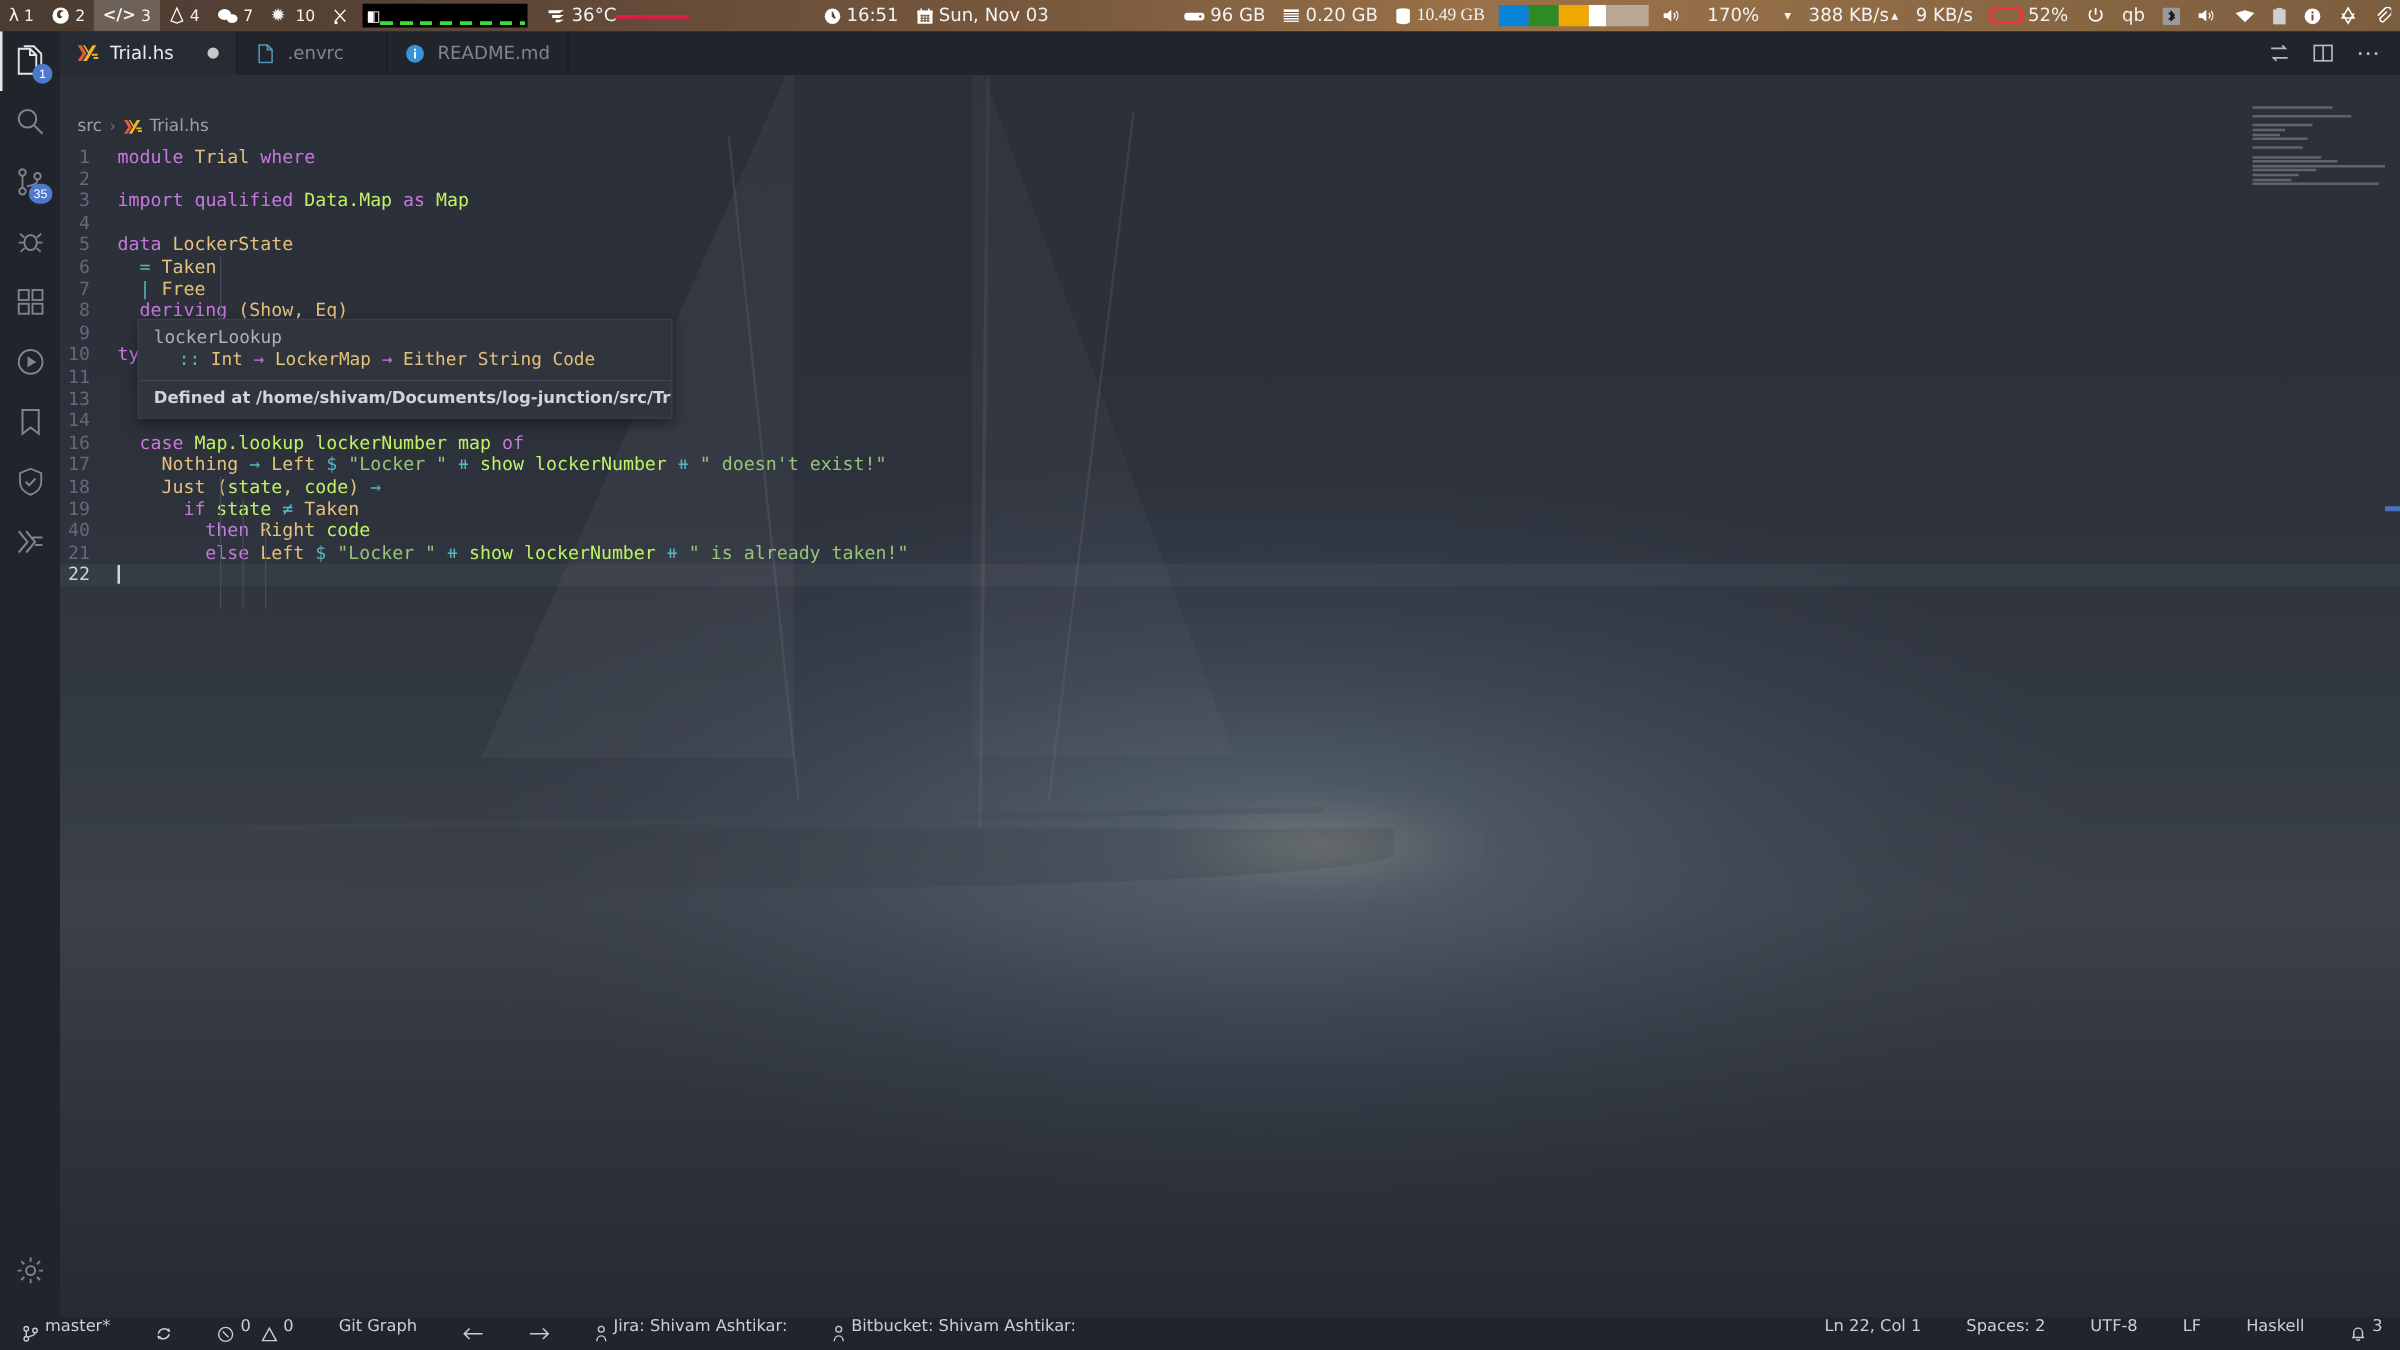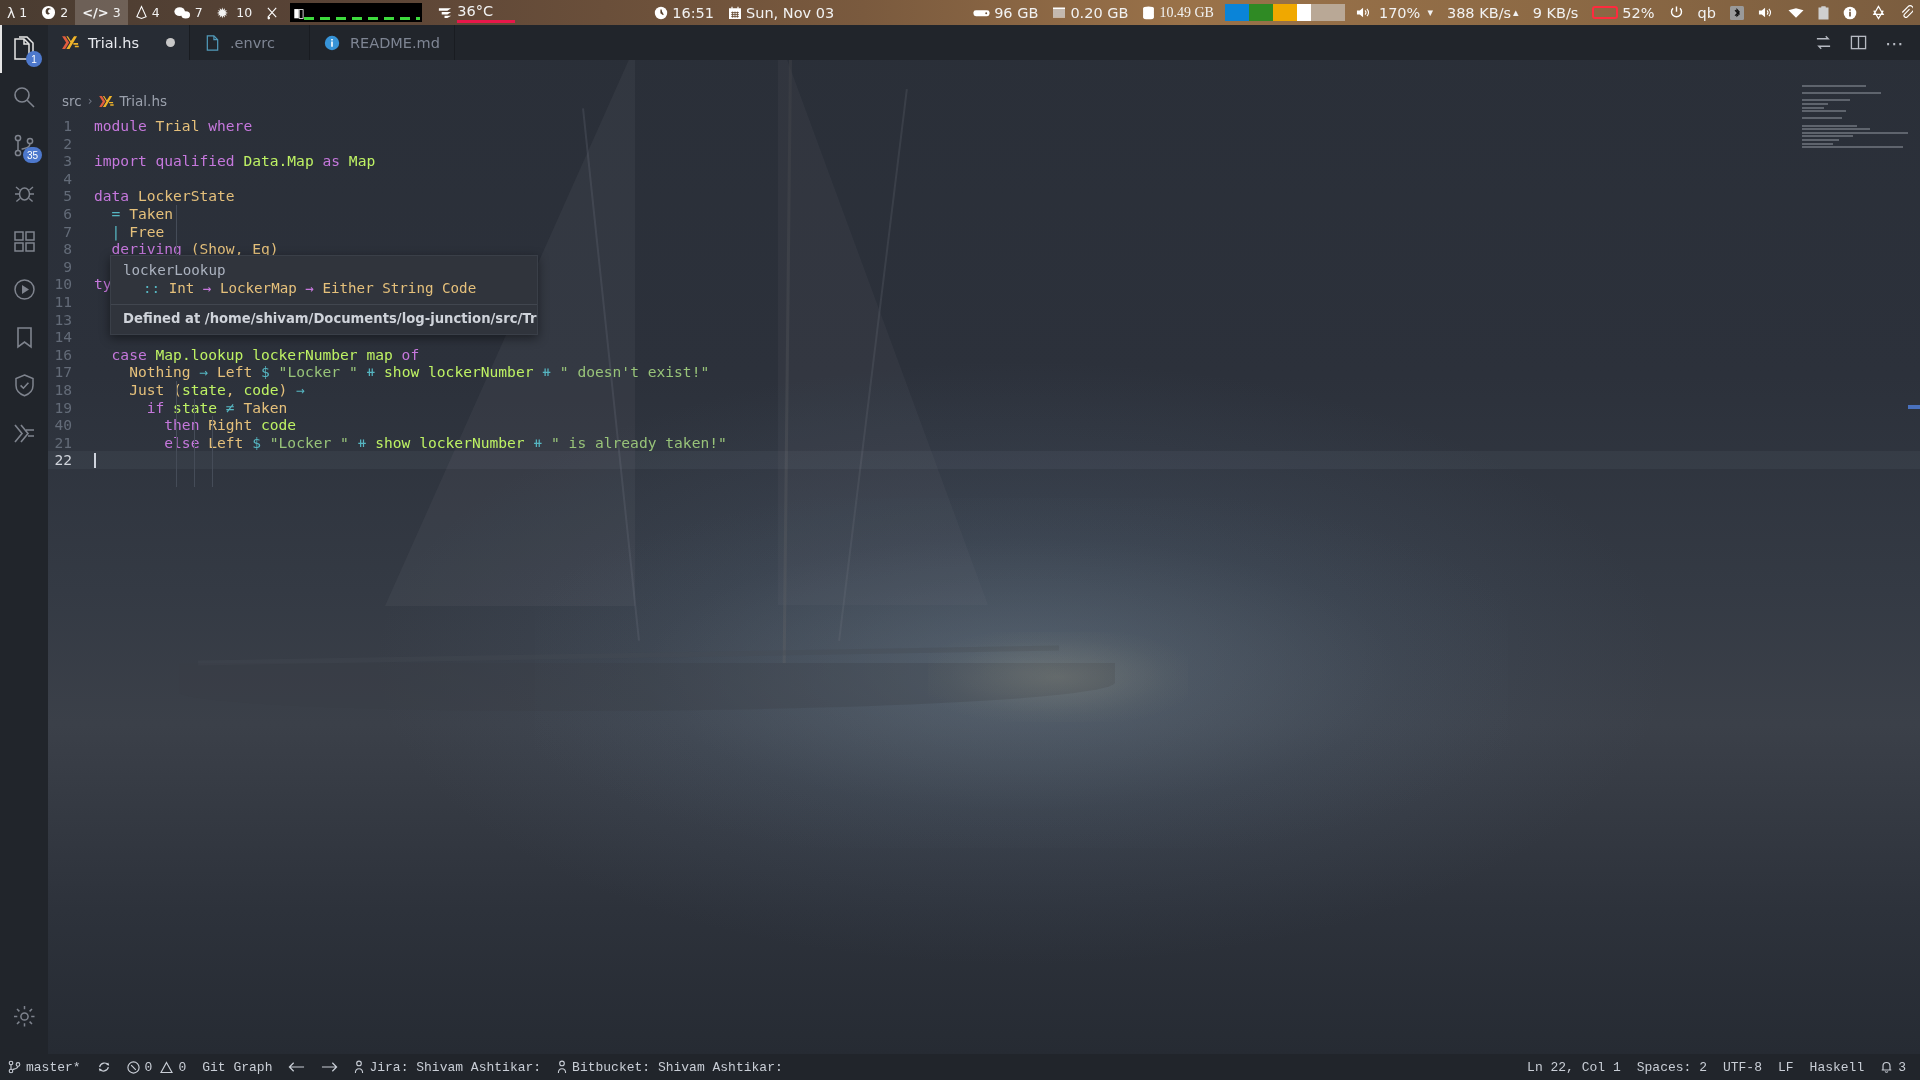--- a/index.html
+++ b/index.html
@@ -28,21 +28,21 @@
   
   #cpugraph {
     width: 132px; height: 19px; background: #000; position: relative;
     display: flex; align-items: center; margin-left: 4px;
   }
   #cpugraph .chip { color:#fff; font-size: 12px; margin-left: 3px; letter-spacing:-2px;}
   #cpugraph .dashes {
     position: absolute; left: 14px; right: 2px; bottom: 2px; height: 3px;
     background: repeating-linear-gradient(90deg, #3ddb3d 0 10px, transparent 10px 16px);
   }
-  .temp-wrap { display:flex; flex-direction: column; align-items: flex-start; }
+  .temp-wrap { display:flex; flex-direction: row; align-items: center; }
   .temp-underline { width: 58px; height: 3px; background: #e8174a; margin-top: 1px; }
   .mem-bars { display: flex; height: 17px; margin: 0 4px; }
   .mem-bars span { width: 24px; height: 17px; display:block; }
   .batt-box {
     width: 26px; height: 13px; border: 2px solid #ff2b3e; border-radius: 3px;
     display: inline-block;
   }
   
   #activitybar {
     position: absolute; left: 0; top: 25px; width: 48px; height: 1029px;
@@ -192,21 +192,21 @@
   #scrolldeco {
     position: absolute; right: 0; top: 380px; width: 12px; height: 4px;
     background: #4d78cc; z-index: 12; opacity: .9;
   }
   
   #statusbar {
     position: absolute; left: 0; bottom: 0; width: 1920px; height: 26px;
     background: #21252b; display: flex; align-items: center;
     color: #c9ced6; font-size: 13px; z-index: 60;
   }
-  .sb-item { display: flex; align-items: center; gap: 5px; padding: 0 8px; height: 26px; white-space: nowrap; font-family: Liberation Mono, monospace; }
+  .sb-item { display: flex; gap: 5px; padding: 0 18px; height: 26px; white-space: nowrap; }
   .sb-spacer { flex: 1 1 auto; }
   .sb-ico { display:inline-flex; align-items:center; justify-content:center; }
   svg { display:block; }
 </style>
 </head>
 <body>
 
 <div id="topbar">
   <div class="tb-group">
     <div class="tb-item">
@@ -331,21 +331,21 @@
     </span>
     <span style="font-family:Liberation Serif, serif;font-size:14px">10.49  GB</span>
   </div>
   <div class="mem-bars">
     <span style="background:#0a84d8"></span>
     <span style="background:#2f8a24"></span>
     <span style="background:#f0a800"></span>
     <span style="background:#ffffff;width:14px"></span>
     <span style="background:#b9a896;width:34px"></span>
   </div>
-  <div class="tb-item" style="gap:7px">
+  <div class="tb-item" style="gap:20px">
     <span class="tb-icon">
       <svg width="16" height="13" viewBox="0 0 17 13">
           <path fill="#fff" d="M1 4.5h3L7.5 1.5v10L4 8.5H1z"></path>
           <path fill="none" stroke="#fff" stroke-width="1.1" d="M9.6 4.2a3.4 3.4 0 0 1 0 4.6M11.6 2.6a6 6 0 0 1 0 7.8"></path>
         </svg>
     </span>
     <span>170%</span>
     <span class="tb-icon" style="font-size:11px">▾</span>
   </div>
   <div class="tb-item" style="gap:2px">

